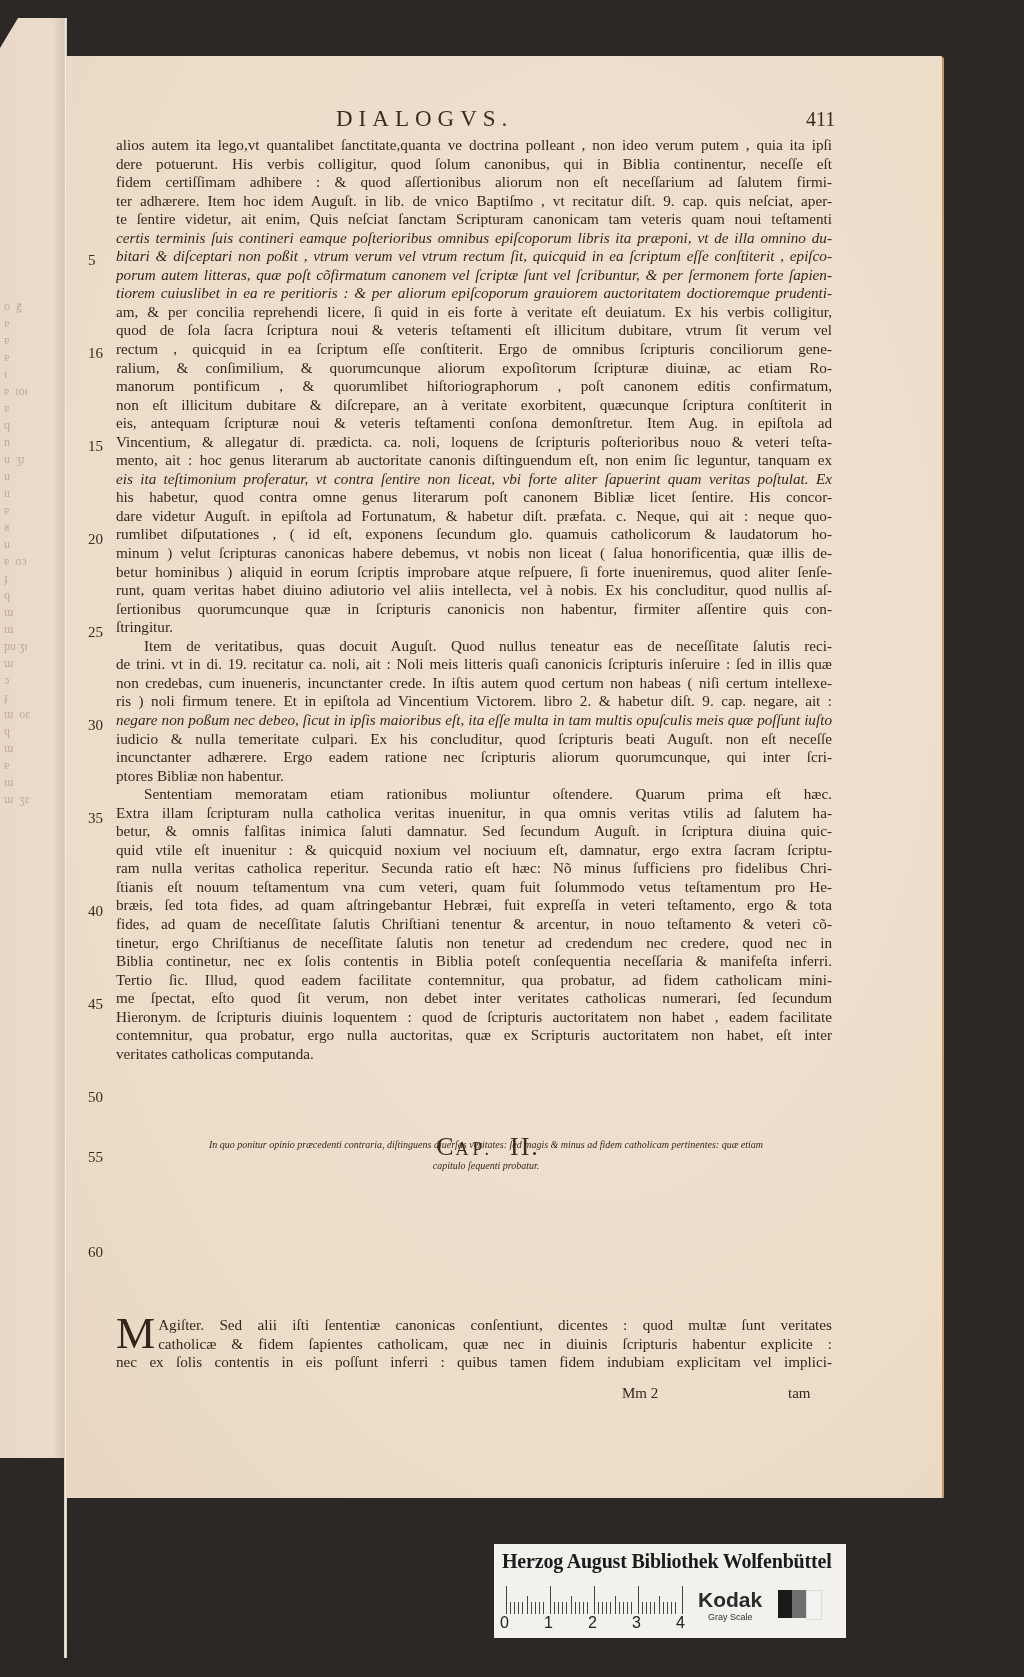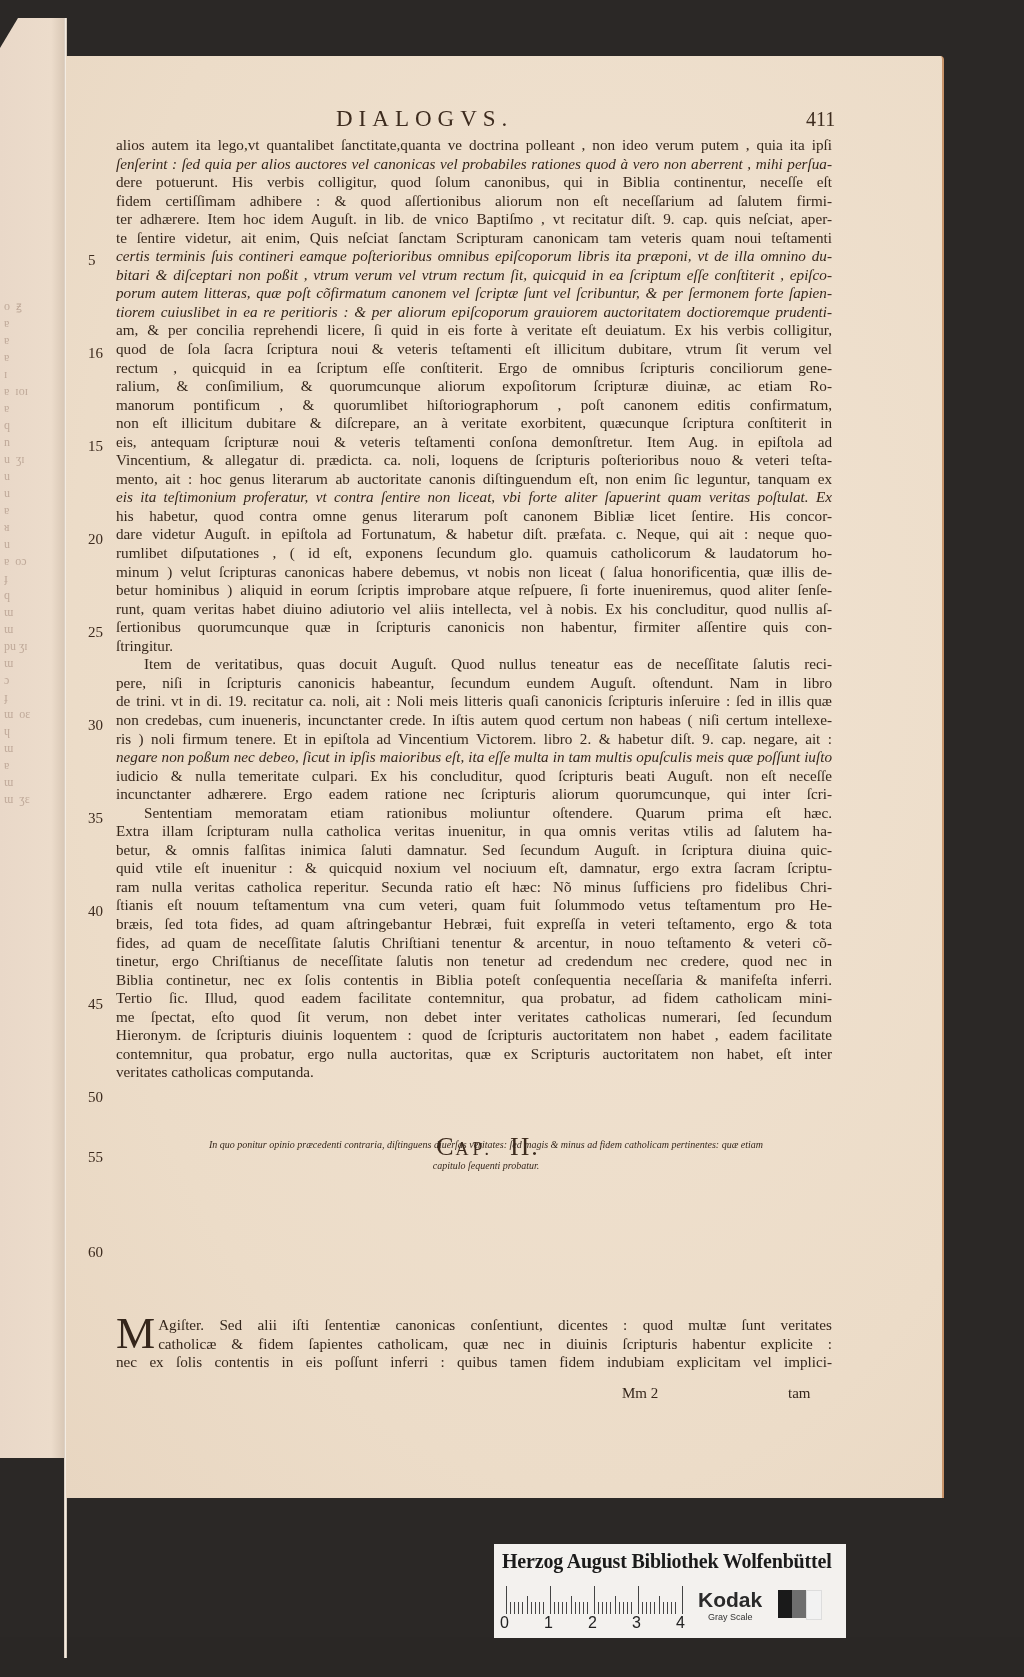--- a/index.html
+++ b/index.html
@@ -141,21 +141,20 @@
   <span class="line-no" style="top:661px">30</span>
   <span class="line-no" style="top:754px">35</span>
   <span class="line-no" style="top:847px">40</span>
   <span class="line-no" style="top:940px">45</span>
   <span class="line-no" style="top:1033px">50</span>
   <span class="line-no" style="top:1093px">55</span>
   <span class="line-no" style="top:1188px">60</span>
 
   <div class="text-block">
     <span class="ln" style="">alios autem ita lego,vt quantalibet ſanctitate,quanta ve doctrina polleant , non ideo verum putem , quia ita ipſi</span>
-    <span class="ln" style="font-style:italic">ſenſerint : ſed quia per alios auctores vel canonicas vel probabiles rationes quod à vero non aberrent , mihi perſua-</span>
     <span class="ln">dere potuerunt.  His verbis colligitur, quod ſolum canonibus, qui in Biblia continentur, neceſſe eſt</span>
     <span class="ln">fidem certiſſimam adhibere : &amp; quod aſſertionibus aliorum non eſt neceſſarium ad ſalutem firmi-</span>
     <span class="ln">ter adhærere. Item hoc idem Auguſt. in lib. de vnico Baptiſmo , vt recitatur diſt. 9. cap. quis neſciat, aper-</span>
     <span class="ln">te ſentire videtur, ait enim, Quis neſciat ſanctam Scripturam canonicam tam veteris quam noui teſtamenti</span>
     <span class="ln" style="font-style:italic">certis terminis ſuis contineri eamque poſterioribus omnibus epiſcoporum libris ita præponi, vt de illa omnino du-</span>
     <span class="ln" style="font-style:italic">bitari &amp; diſceptari non poßit , vtrum verum vel vtrum rectum ſit, quicquid in ea ſcriptum eſſe conſtiterit , epiſco-</span>
     <span class="ln" style="font-style:italic">porum autem litteras, quæ poſt cõfirmatum canonem vel ſcriptæ ſunt vel ſcribuntur, &amp; per ſermonem forte ſapien-</span>
     <span class="ln" style="font-style:italic">tiorem cuiuslibet in ea re peritioris : &amp; per aliorum epiſcoporum grauiorem auctoritatem doctioremque prudenti-</span>
     <span class="ln">am, &amp; per concilia reprehendi licere, ſi quid in eis forte à veritate eſt deuiatum.  Ex his verbis colligitur,</span>
     <span class="ln">quod de ſola ſacra ſcriptura noui &amp; veteris teſtamenti eſt illicitum dubitare, vtrum ſit verum vel</span>
@@ -169,27 +168,27 @@
     <span class="ln" style="font-style:italic">eis ita teſtimonium proferatur, vt contra ſentire non liceat, vbi forte aliter ſapuerint quam veritas poſtulat.  Ex</span>
     <span class="ln">his habetur, quod contra omne genus literarum poſt canonem Bibliæ licet ſentire. His concor-</span>
     <span class="ln">dare videtur Auguſt. in epiſtola ad Fortunatum, &amp; habetur diſt. præfata. c. Neque, qui ait : neque quo-</span>
     <span class="ln">rumlibet diſputationes , ( id eſt, exponens ſecundum glo. quamuis catholicorum &amp; laudatorum ho-</span>
     <span class="ln">minum ) velut ſcripturas canonicas habere debemus, vt nobis non liceat ( ſalua honorificentia, quæ illis de-</span>
     <span class="ln">betur hominibus ) aliquid in eorum ſcriptis improbare atque reſpuere, ſi forte inueniremus, quod aliter ſenſe-</span>
     <span class="ln">runt, quam veritas habet diuino adiutorio vel aliis intellecta, vel à nobis.  Ex his concluditur, quod nullis aſ-</span>
     <span class="ln">ſertionibus quorumcunque quæ in ſcripturis canonicis non habentur, firmiter aſſentire quis con-</span>
     <span class="ln last">ſtringitur.</span>
     <span class="ln indent">Item de veritatibus, quas docuit Auguſt.  Quod nullus teneatur eas de neceſſitate ſalutis reci-</span>
-    <span class="ln">pere, niſi in ſcripturis canonicis habeantur, ſecundum eundem Auguſt. oſtendunt.  Nam in libro</span>
     <span class="ln">de trini. vt in di. 19. recitatur ca. noli, ait : Noli meis litteris quaſi canonicis ſcripturis inſeruire : ſed in illis quæ</span>
     <span class="ln">non credebas, cum inueneris, incunctanter crede.  In iſtis autem quod certum non habeas ( niſi certum intellexe-</span>
     <span class="ln">ris ) noli firmum tenere.  Et in epiſtola ad Vincentium Victorem. libro 2. &amp; habetur diſt. 9. cap. negare, ait :</span>
     <span class="ln" style="font-style:italic">negare non poßum nec debeo, ſicut in ipſis maioribus eſt, ita eſſe multa in tam multis opuſculis meis quæ poſſunt iuſto</span>
     <span class="ln">iudicio &amp; nulla temeritate culpari.  Ex his concluditur, quod ſcripturis beati Auguſt. non eſt neceſſe</span>
     <span class="ln">incunctanter adhærere.  Ergo eadem ratione nec ſcripturis aliorum quorumcunque, qui inter ſcri-</span>
+    <span class="ln last">ptores Bibliæ non habentur.</span>
     <span class="ln indent">Sententiam memoratam etiam rationibus moliuntur oſtendere.  Quarum prima eſt hæc.</span>
     <span class="ln">Extra illam ſcripturam nulla catholica veritas inuenitur, in qua omnis veritas vtilis ad ſalutem ha-</span>
     <span class="ln">betur, &amp; omnis falſitas inimica ſaluti damnatur.  Sed ſecundum Auguſt. in ſcriptura diuina quic-</span>
     <span class="ln">quid vtile eſt inuenitur : &amp; quicquid noxium vel nociuum eſt, damnatur, ergo extra ſacram ſcriptu-</span>
     <span class="ln">ram nulla veritas catholica reperitur. Secunda ratio eſt hæc: Nõ minus ſufficiens pro fidelibus Chri-</span>
     <span class="ln">ſtianis eſt nouum teſtamentum vna cum veteri, quam fuit ſolummodo vetus teſtamentum pro He-</span>
     <span class="ln">bræis, ſed tota fides, ad quam aſtringebantur Hebræi, fuit expreſſa in veteri teſtamento, ergo &amp; tota</span>
     <span class="ln">fides, ad quam de neceſſitate ſalutis Chriſtiani tenentur &amp; arcentur, in nouo teſtamento &amp; veteri cõ-</span>
     <span class="ln">tinetur, ergo Chriſtianus de neceſſitate ſalutis non tenetur ad credendum nec credere, quod nec in</span>
     <span class="ln">Biblia continetur, nec ex ſolis contentis in Biblia poteſt conſequentia neceſſaria &amp; manifeſta inferri.</span>

